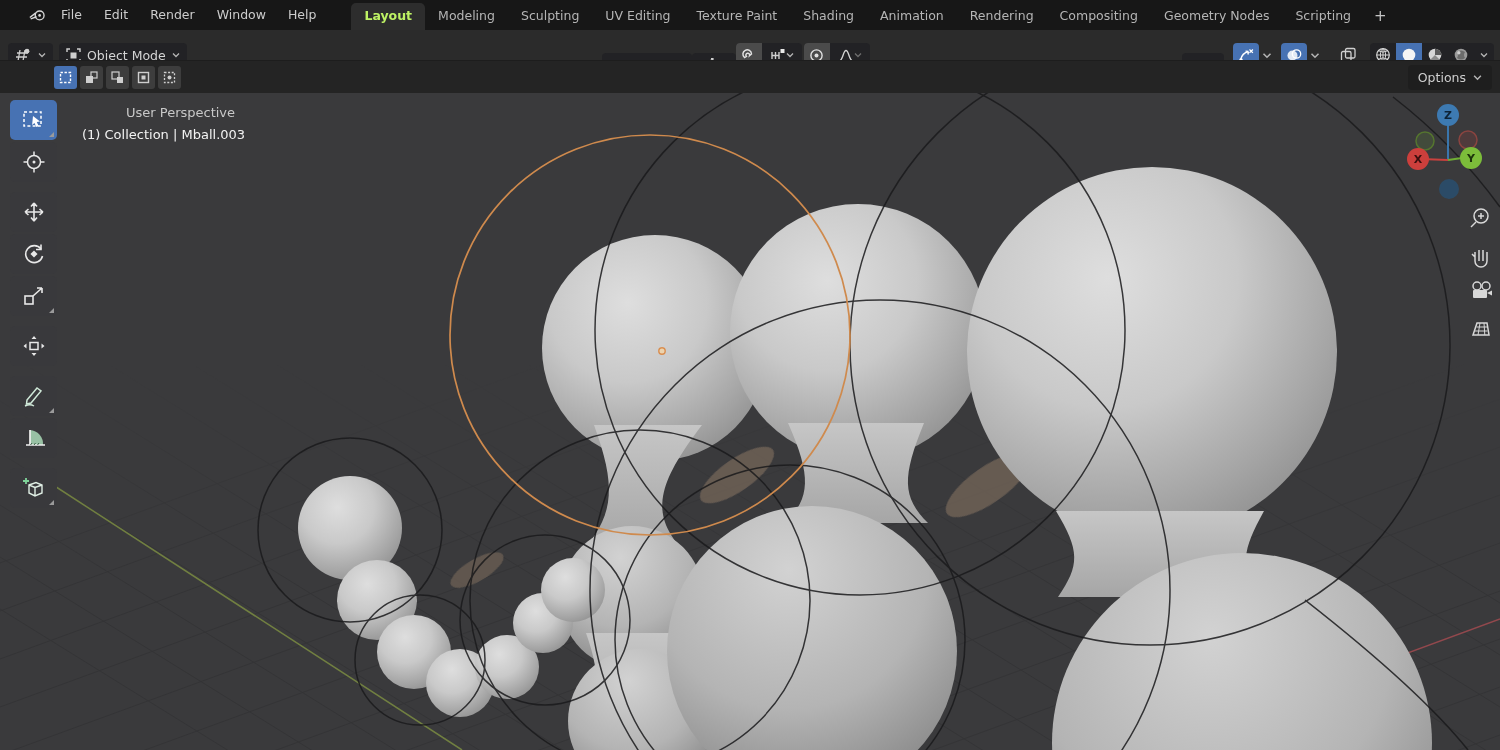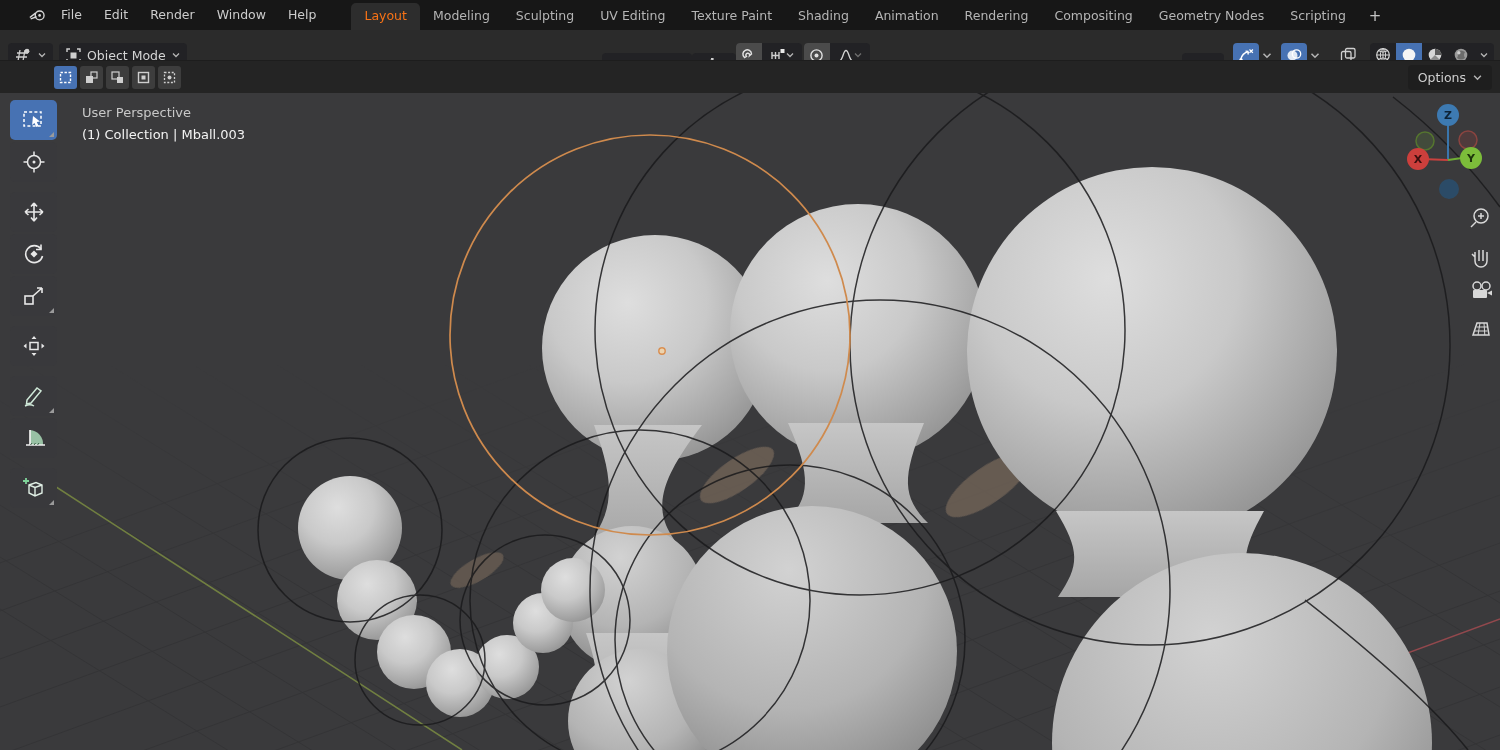--- a/index.html
+++ b/index.html
@@ -5,21 +5,21 @@
   * { margin:0; padding:0; box-sizing:border-box; user-select:none; }
   html,body { width:1500px; height:750px; overflow:hidden; background:#171717;
     font-family:"DejaVu Sans","Liberation Sans",sans-serif; font-size:12.5px; color:#d4d4d4; }
 
   
   #topbar { height:30px; background:#171717; display:flex; align-items:center; padding-left:24px; }
   .logo { width:26px; display:flex; align-items:center; justify-content:center; cursor:pointer; }
   .menu1 { padding:0 11px; line-height:30px; color:#cccccc; cursor:pointer; }
   #tabs { display:flex; align-items:flex-end; margin-left:24px; height:30px; }
   .tab { padding:0 13px; height:27px; line-height:26px; color:#b5b5b5; border-radius:5px 5px 0 0; cursor:pointer; white-space:nowrap; }
-  .tab.active { background:#2d2d2d; color:#f97316; }
+  .tab.active { background:#2d2d2d; color:#bef264;font-weight:bold; }
   .tab.plus { font-size:15px; color:#c5c5c5; padding:0 10px; }
 
   
   #header2 { height:30px; background:#2b2b2b; position:relative; display:flex; align-items:center; }
   .hgroup { display:flex; align-items:center; }
   .pill { background:#222225; height:24px; border-radius:4px; display:inline-flex; align-items:center; padding:0 7px; gap:6px; cursor:pointer;margin-top:20px; }
   .iconbtn { width:26px; height:24px; border-radius:4px; display:inline-flex; align-items:center; justify-content:center; cursor:pointer; }
   .iconbtn.pressed { background:#4b4b4b; }
   .iconbtn.blue { background:#4772b3; }
   .menu2 { padding:0 12px; line-height:30px; color:#d6d6d6; cursor:pointer; }
@@ -34,21 +34,21 @@
   #selmodes { position:absolute; left:54px; top:5px; display:flex; gap:3px; }
   .smbtn { width:23px; height:23px; border-radius:3px; background:#3d3d3d; display:flex; align-items:center; justify-content:center; cursor:pointer; }
   .smbtn.active { background:#4772b3; }
   #optionsbtn { position:absolute; right:8px; top:4px; background:#1e1e1e; height:25px; border-radius:4px;
     display:flex; align-items:center; padding:0 10px; gap:7px; color:#cfcfcf; cursor:pointer; }
 
   
   #viewport { position:relative; height:657px; background:#3a3a3c; overflow:hidden; }
   #scene { position:absolute; inset:0; }
   #vp-labels { position:absolute; left:82px; top:9px; line-height:22px; pointer-events:none; }
-  #vp-labels .l1 { color:#c8c8c8; font-size:13px; }
+  #vp-labels .l1 { color:#c8c8c8; font-size:13px;margin-left:44px; }
   #vp-labels .l2 { color:#f2f2f2; font-size:13px; }
 
   
   #toolcol { position:absolute; left:10px; top:7px; width:47px; display:flex; flex-direction:column; gap:2px; }
   .tool { width:47px; height:40px; background:#39393c; border-radius:5px; display:flex; align-items:center; justify-content:center; cursor:pointer; position:relative; }
   .tool.active { background:#4772b3; }
   .tool.gap { margin-top:8px; }
   .tool .corner { position:absolute; right:3px; bottom:3px; width:0; height:0;
     border-left:5px solid transparent; border-bottom:5px solid #9a9a9a; }
 </style>

